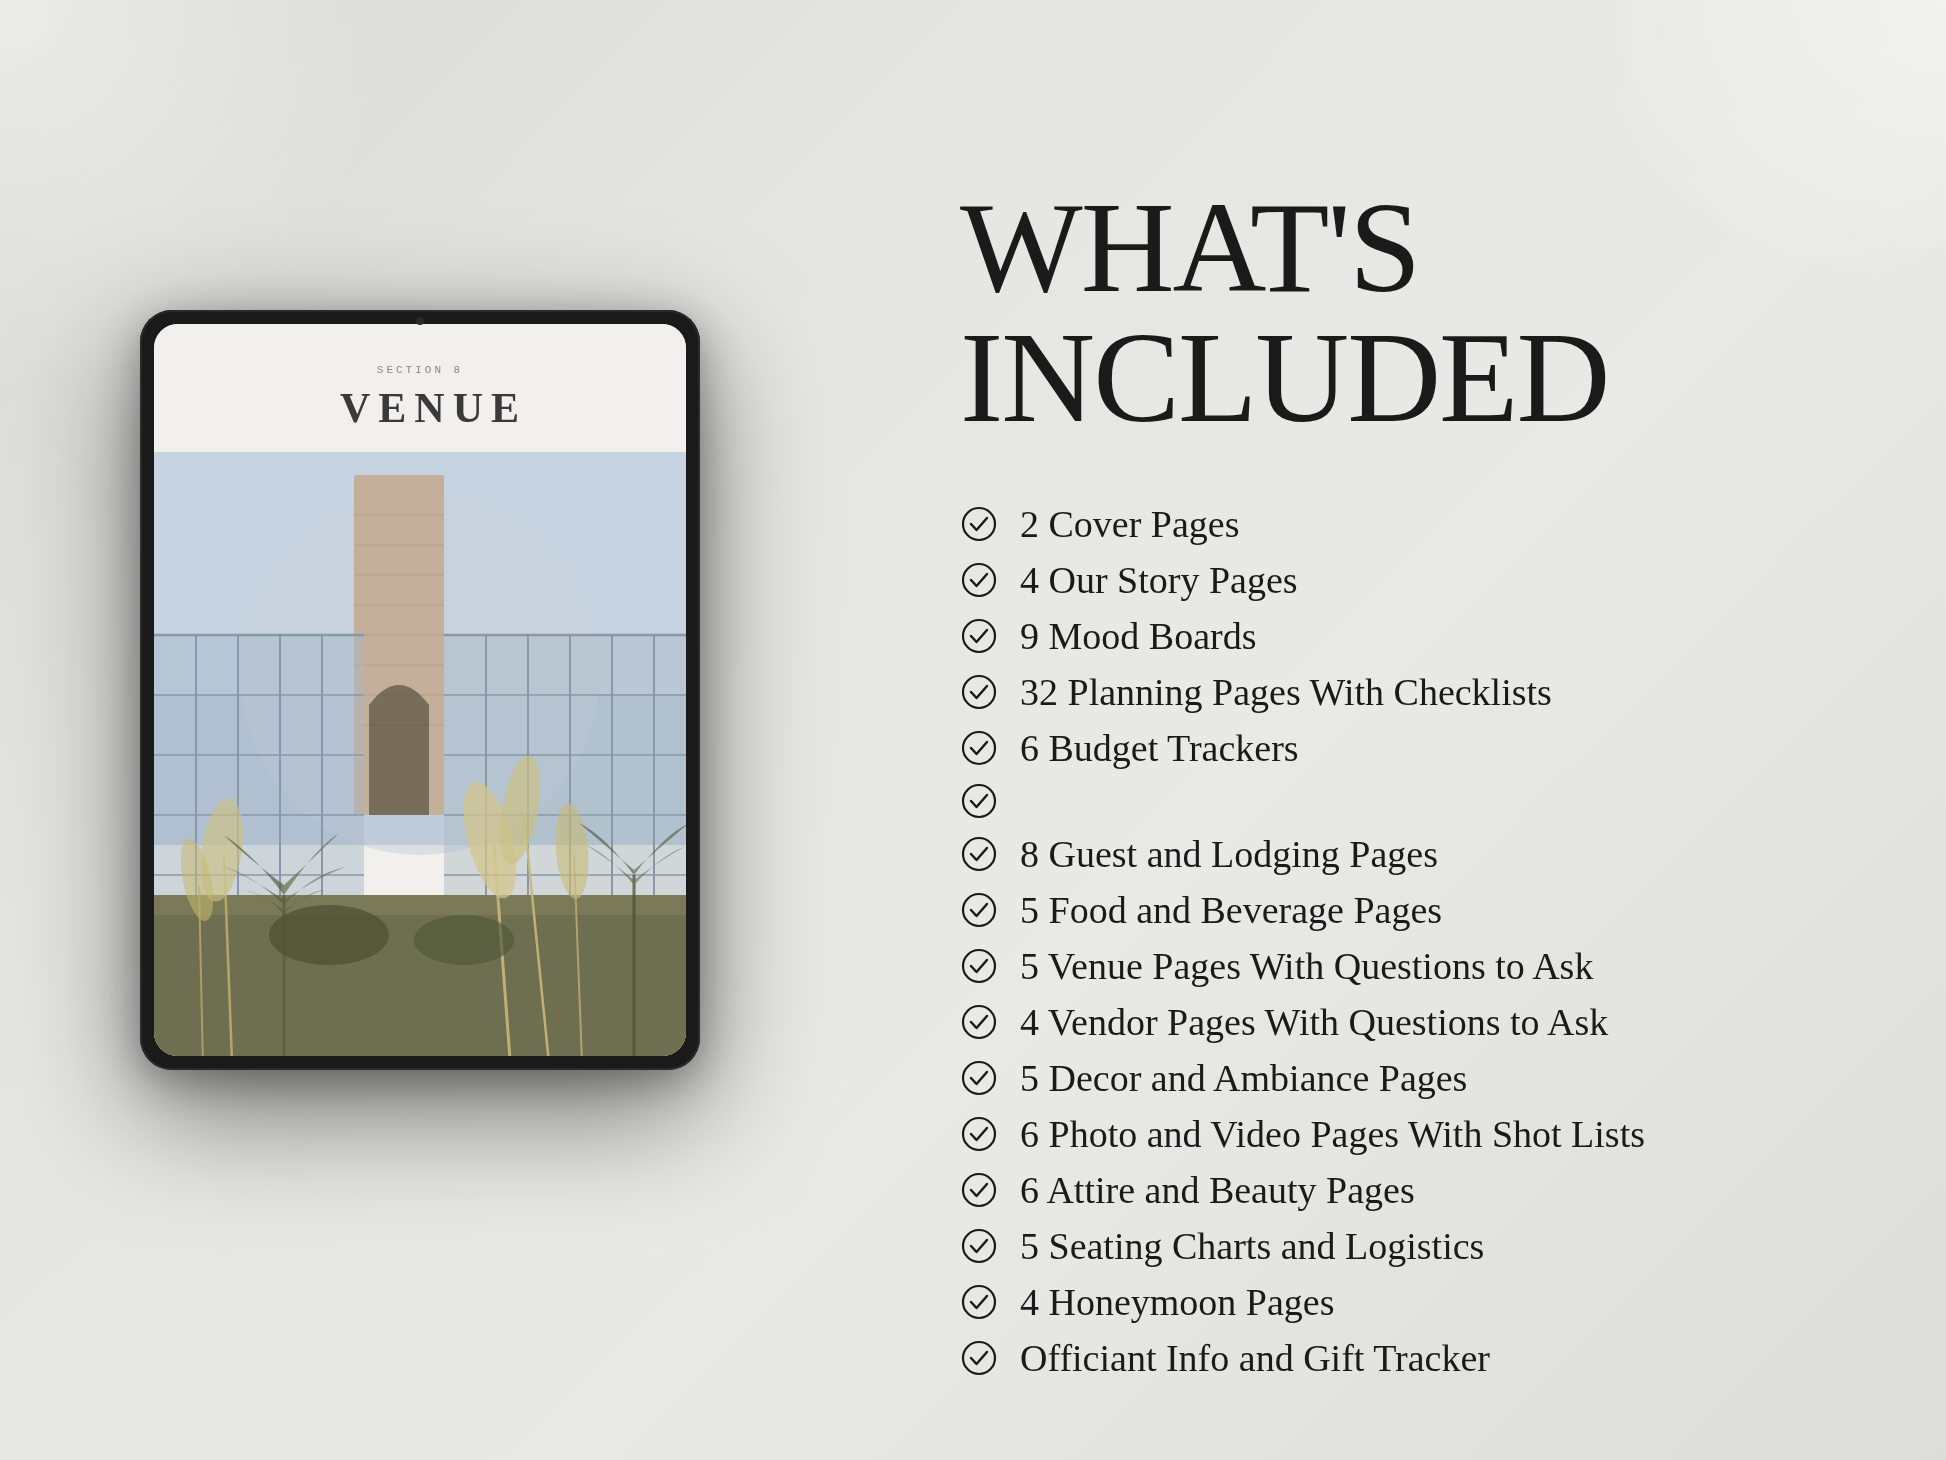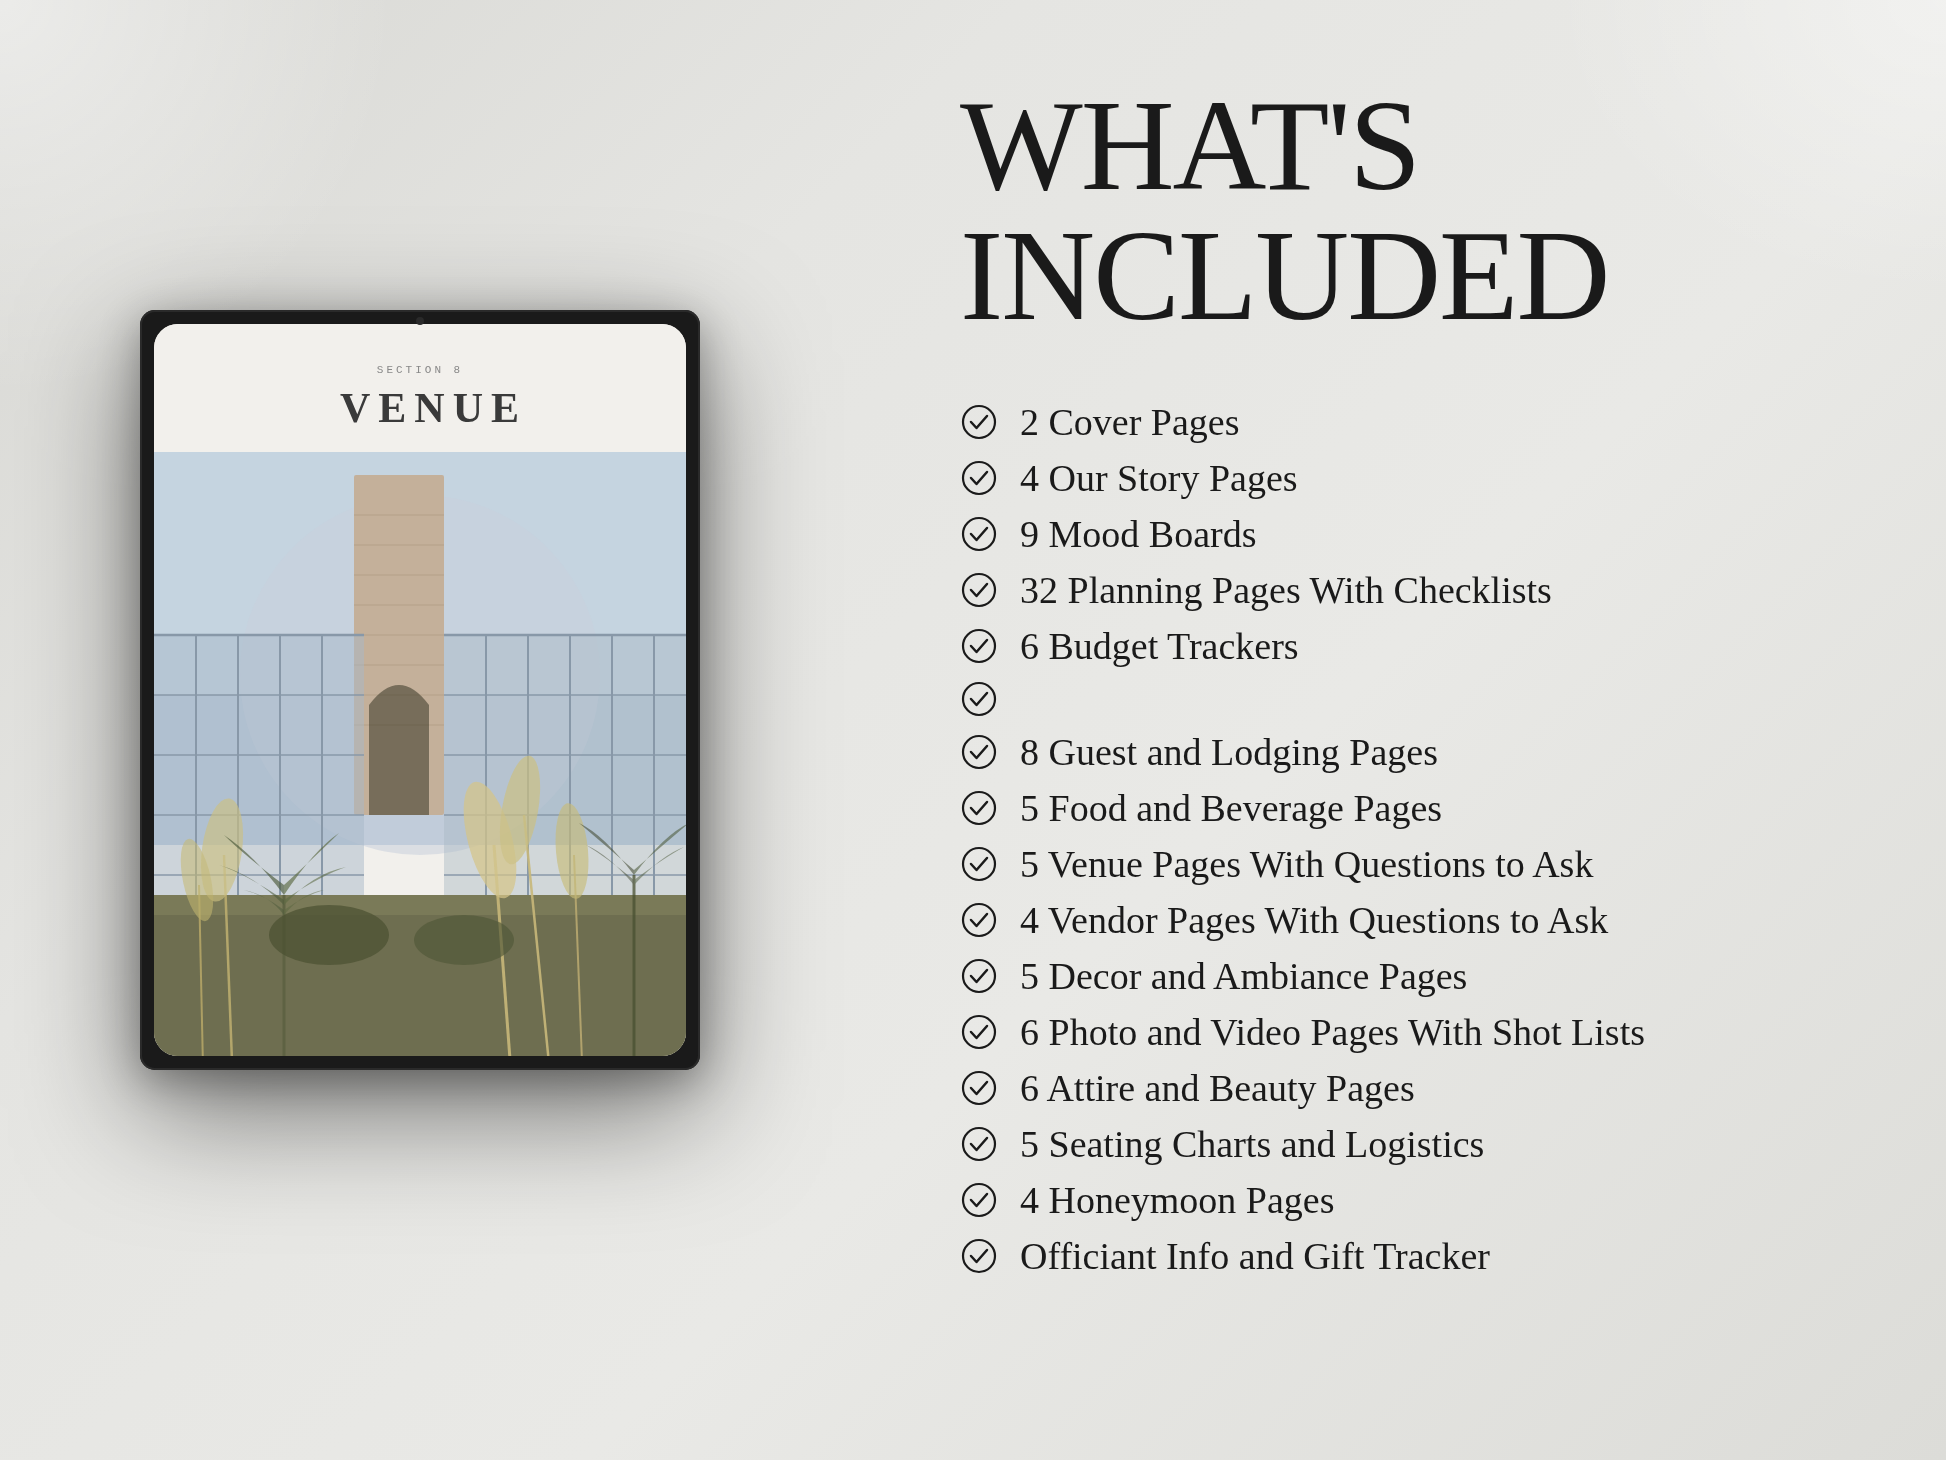--- a/index.html
+++ b/index.html
@@ -30,21 +30,21 @@
       justify-content: center;
       flex-shrink: 0;
     }
 
     
     .tablet {
       position: relative;
       width: 560px;
       height: 760px;
       background: #1a1a1a;
-      border-radius: 15px;
+      border-radius: 32px;
       box-shadow: 
         0 40px 120px rgba(0,0,0,0.5),
         0 10px 40px rgba(0,0,0,0.3),
         inset 0 0 0 2px #2a2a2a;
       margin-top: -80px;
       margin-left: -60px;
     }
 
     .tablet-inner {
       position: absolute;
@@ -126,21 +126,21 @@
       opacity: 0.6;
     }
 
     
     .right-panel {
       position: relative;
       flex: 1;
       height: 1460px;
       display: flex;
       flex-direction: column;
-      justify-content: flex-start;
+      justify-content: flex-end;
       padding: 80px 100px 80px 60px;
     }
 
     .main-title {
       font-family: Georgia, 'Times New Roman', serif;
       font-size: 130px;
       font-weight: 400;
       line-height: 1.0;
       color: #1a1a1a;
       letter-spacing: -2px;

